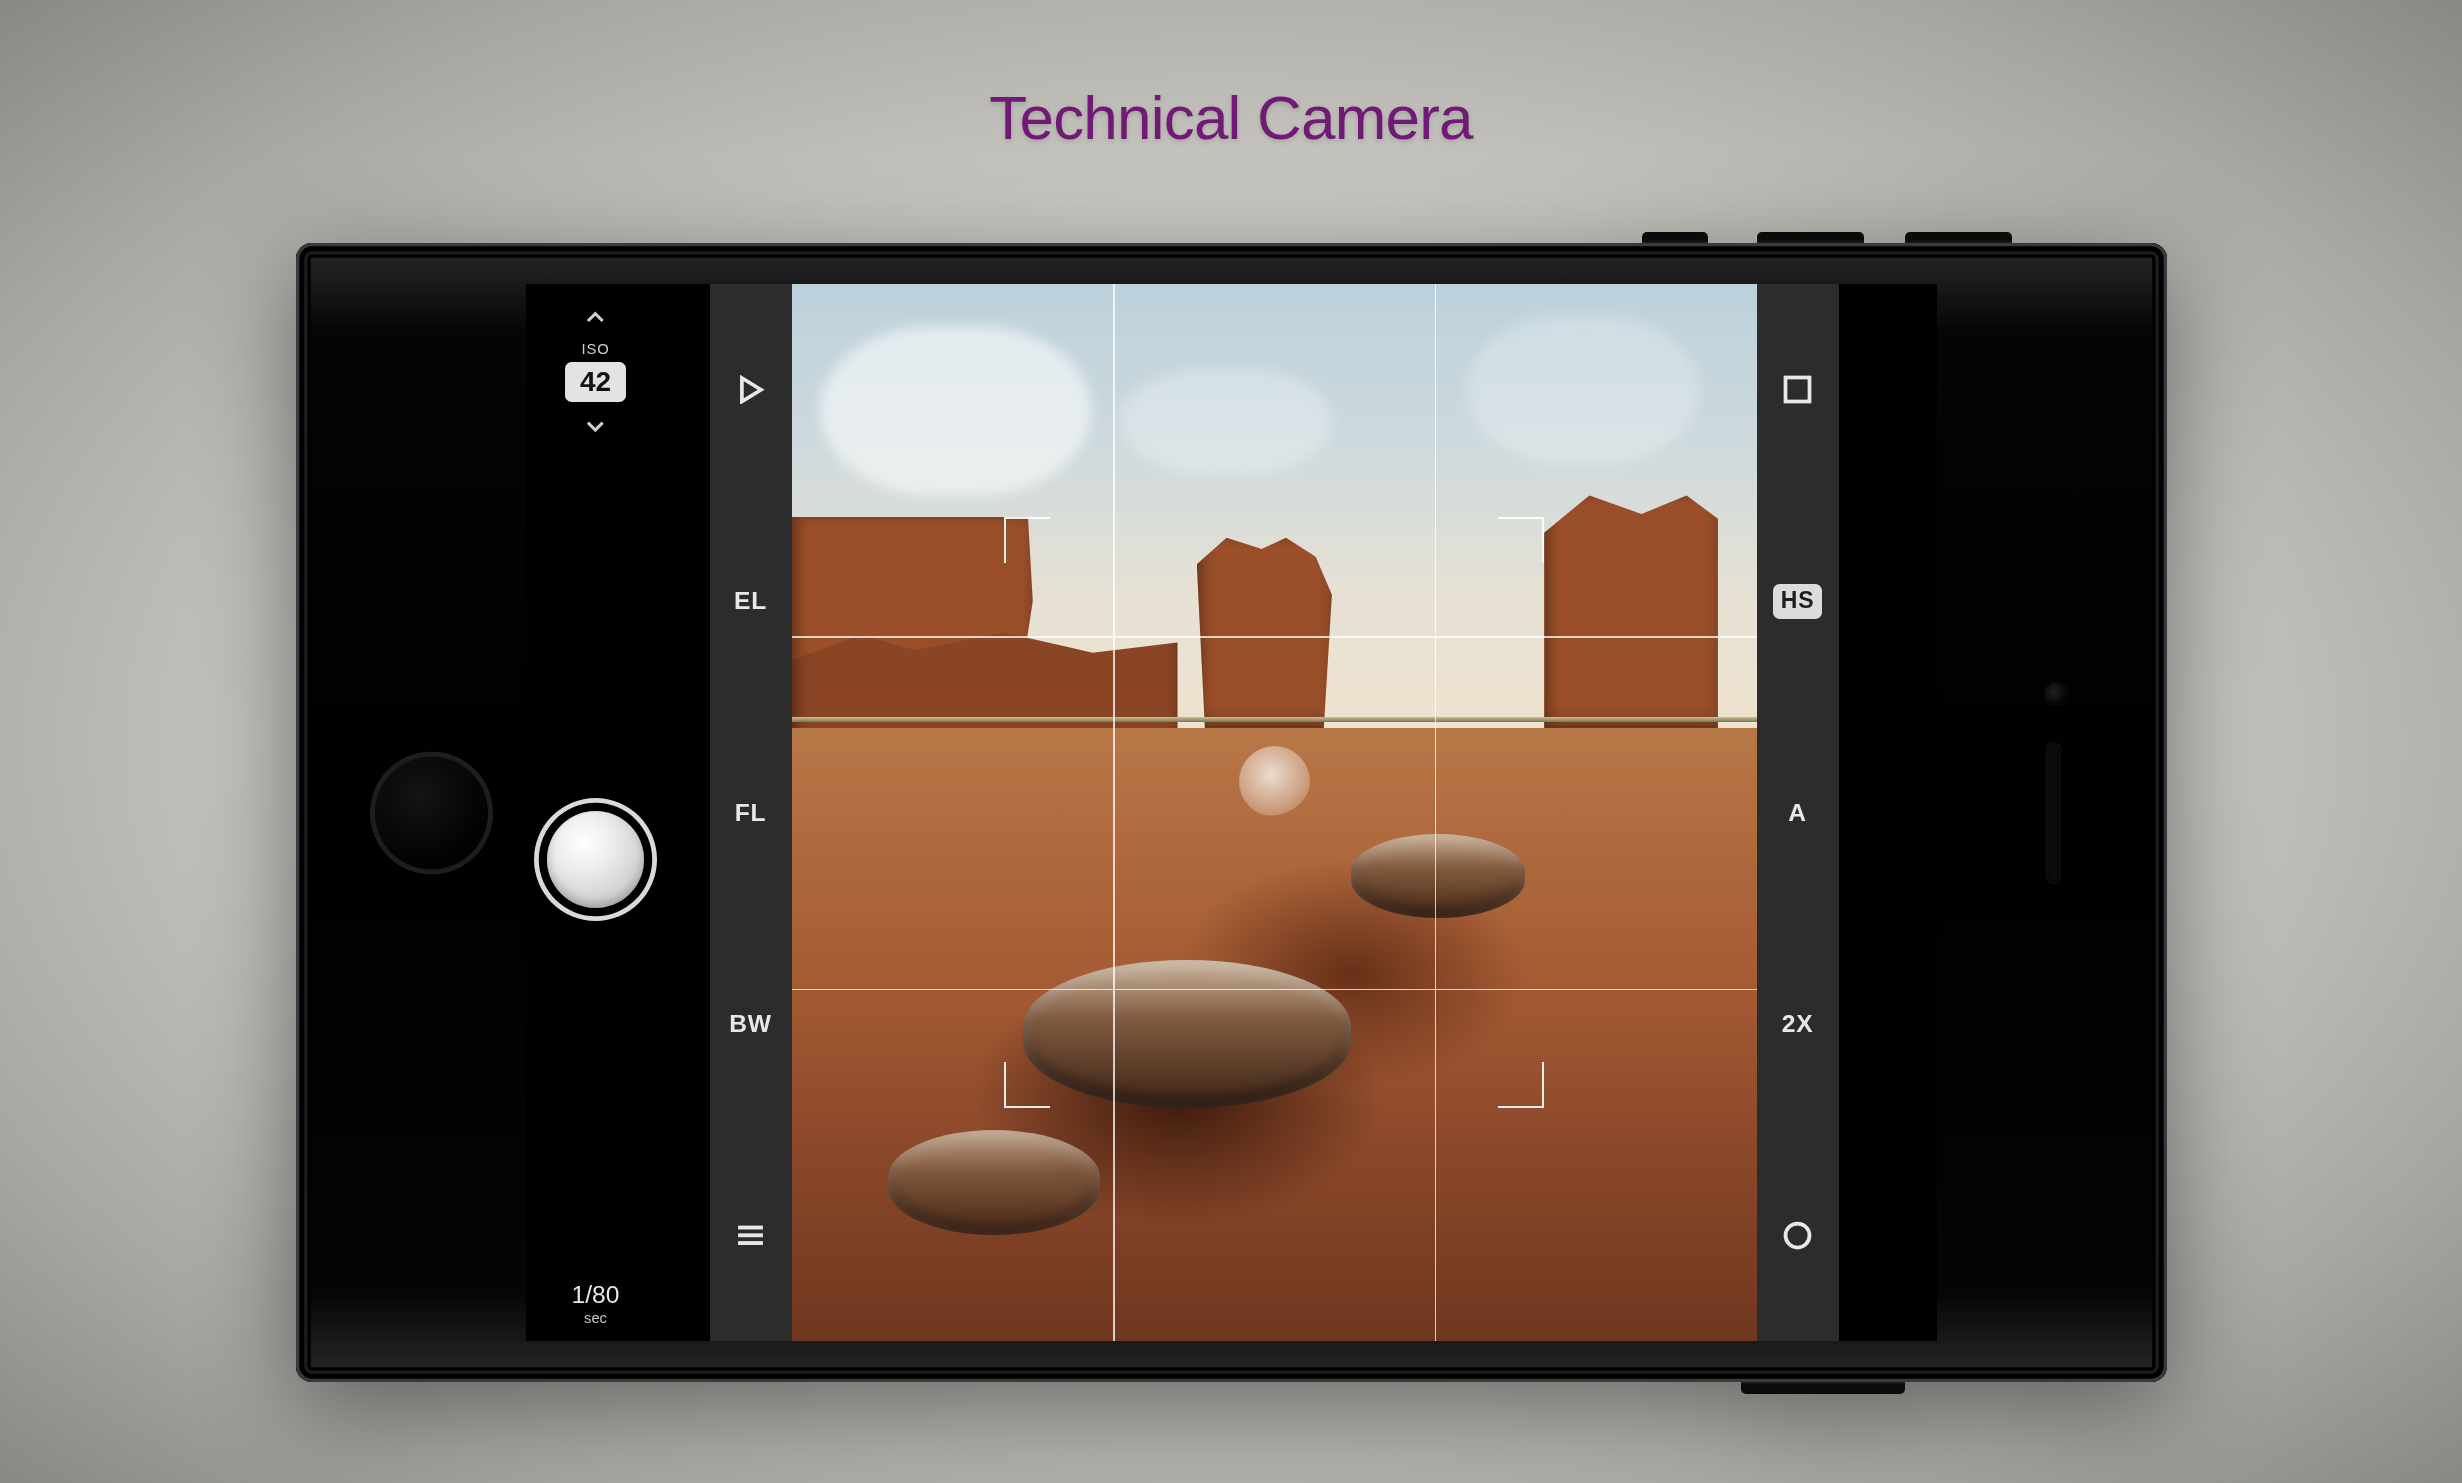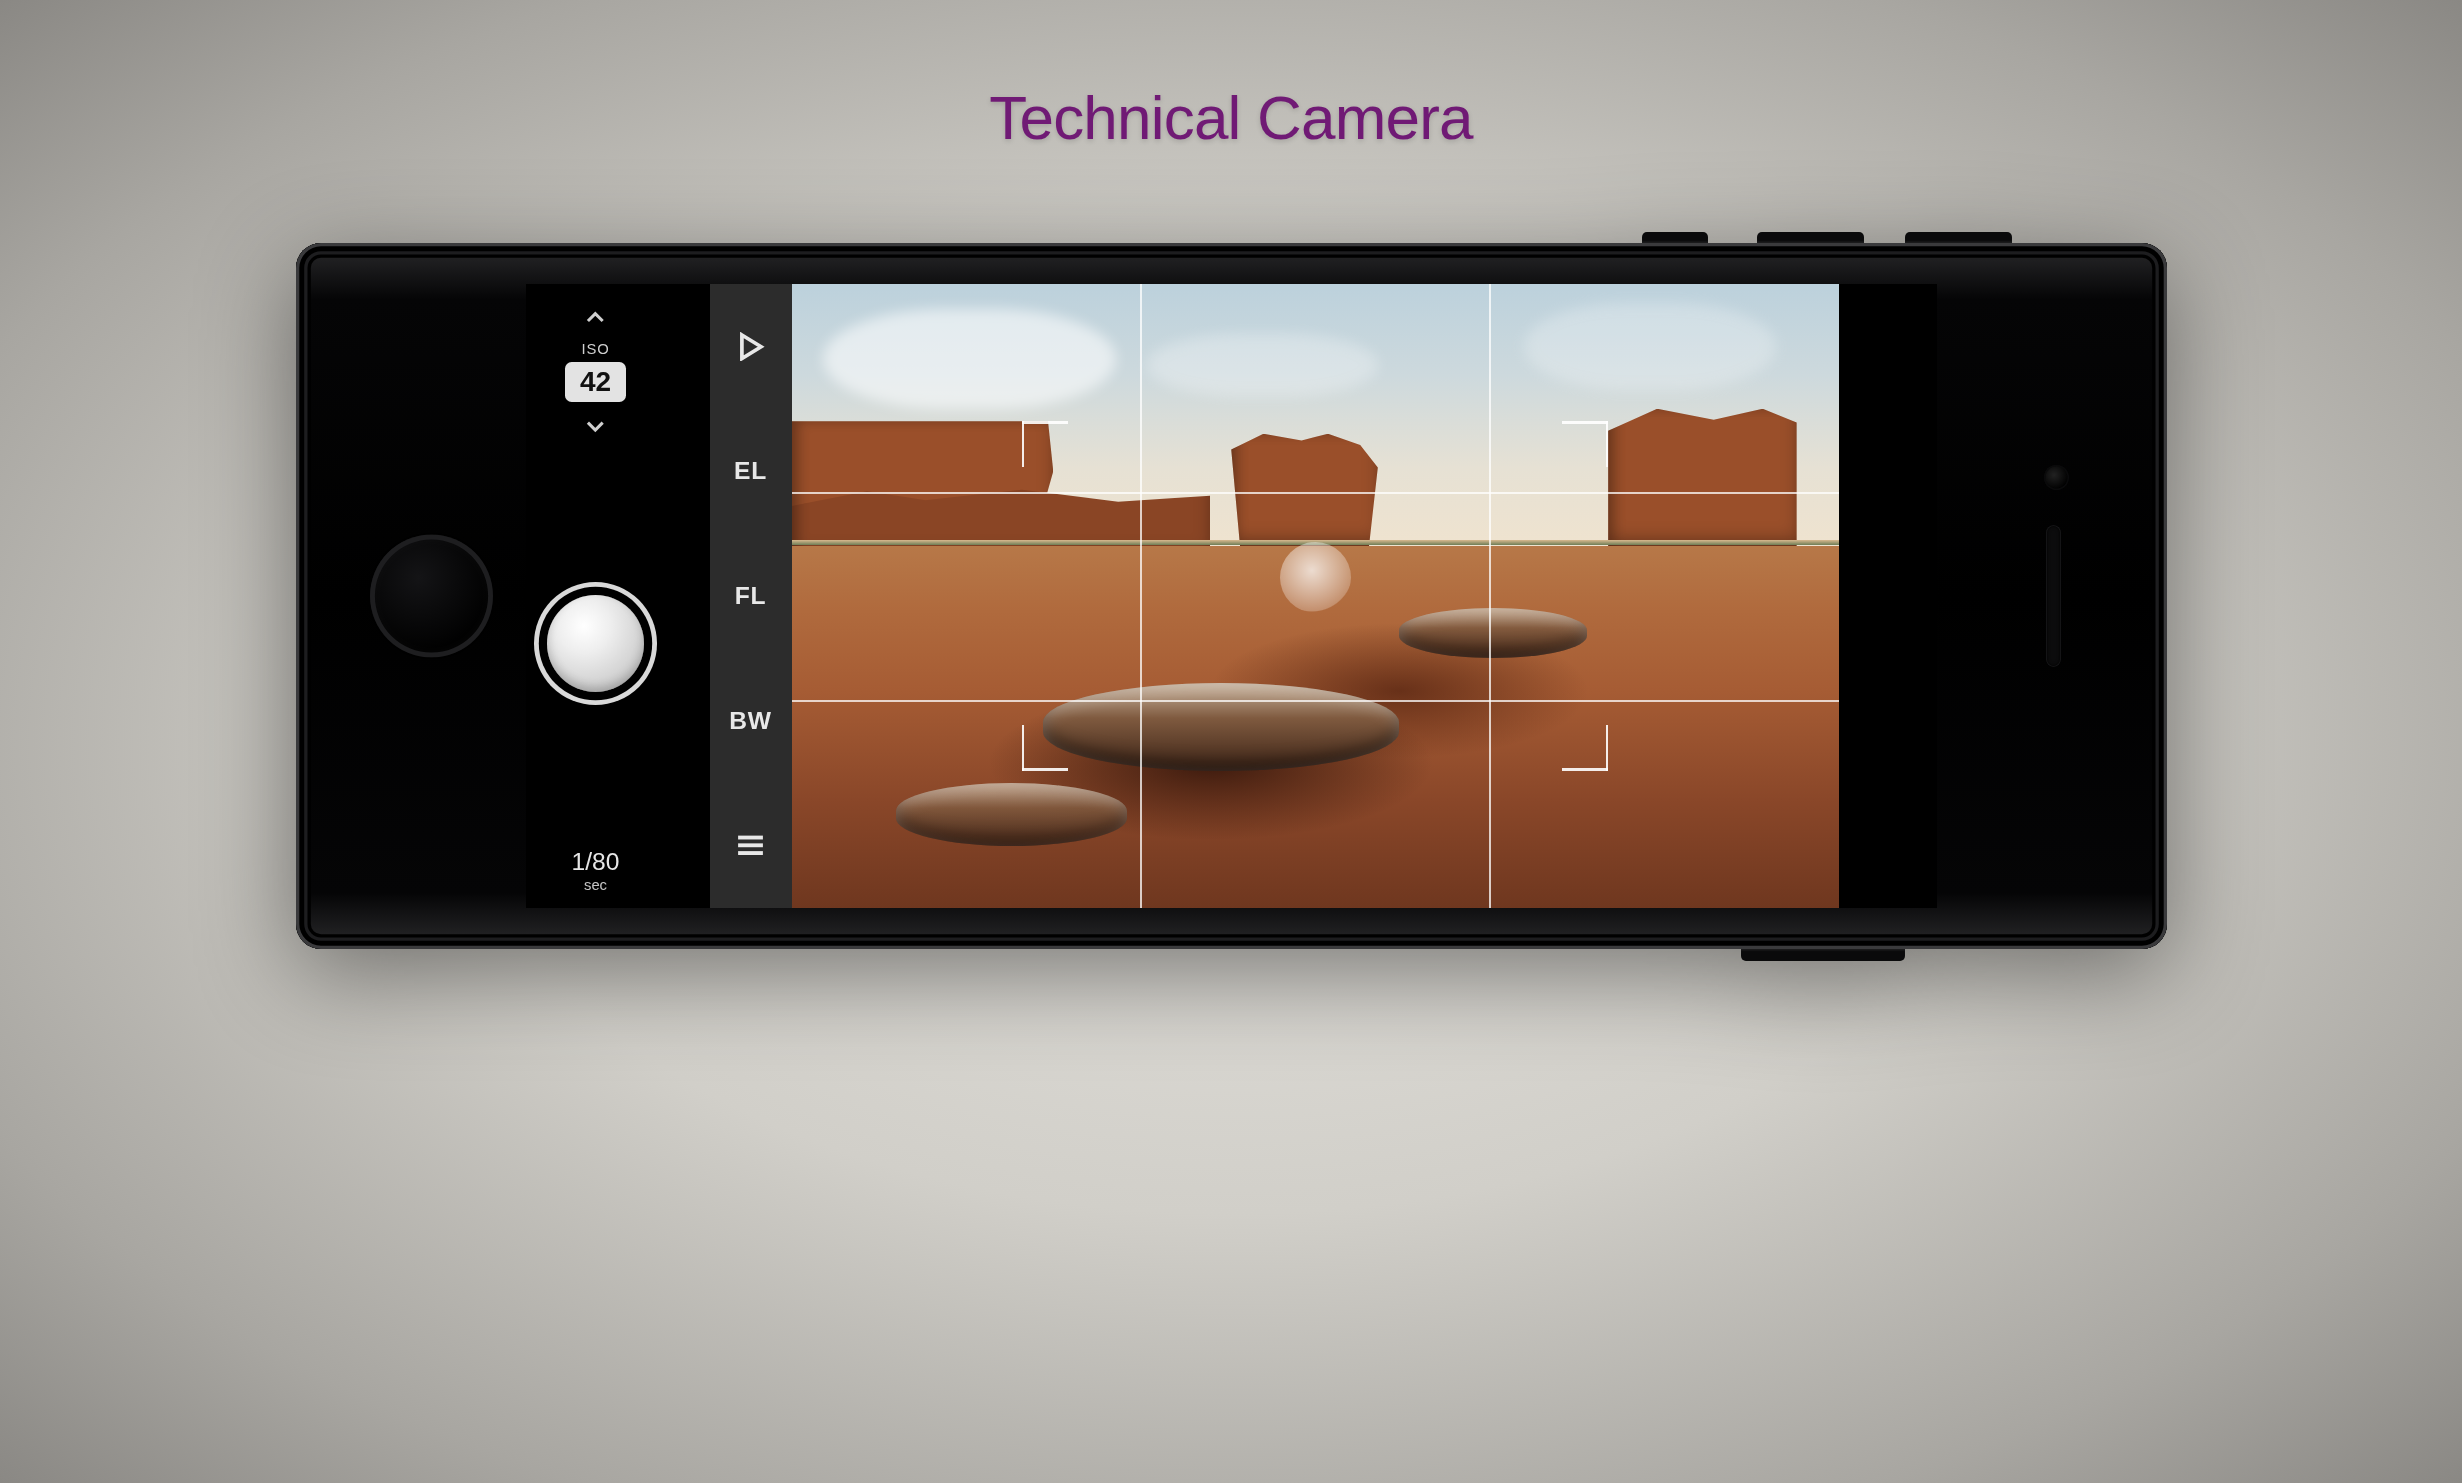--- a/index.html
+++ b/index.html
@@ -22,23 +22,23 @@
     text-shadow: 0 1.6px 4.9px rgba(0,0,0,0.15);
   }
   .phone-wrap {
     margin-top: 90px;
     position: relative;
     filter: drop-shadow(0 24.6px 49px rgba(0,0,0,0.45));
   }
   .phone {
     position: relative;
     width: 1871px;
-    height: 706px;
+    height: 1139px;
     background: linear-gradient(180deg,#2a2a2c 0%, #050506 8%, #000 50%, #050506 92%, #2a2a2c 100%);
-    border-radius: 25px;
+    border-radius: 16px;
     box-shadow:
        inset 0 0 0 3.3px #3a3a3c,
        inset 0 0 0 8.2px #000,
        inset 0 0 0 11.5px #1d1d1f,
        inset 0 0 0 14.8px #000;
   }
   
   .btn-top-a, .btn-top-b, .btn-top-c {
     position:absolute; top:-11.5px; height:11.5px; background:#0a0a0b; border-radius:4.9px 4.9px 0 0;
     box-shadow: inset 0 -1.6px 1.6px rgba(255,255,255,0.08);
@@ -241,19 +241,36 @@
         <div class="grid-v gv2"></div>
         <div class="grid-h gh1"></div>
         <div class="grid-h gh2"></div>
         <div class="corner tl"></div>
         <div class="corner tr"></div>
         <div class="corner bl"></div>
         <div class="corner br"></div>
         <div class="focus-dot"></div>
       </div>
 
+      <div class="col col-tools-r">
+        <div class="tool">
+          <svg width="33" height="33" viewBox="0 0 44 44">
+              <rect class="ic" x="6" y="6" width="32" height="32"></rect>
+            </svg>
+        </div>
+        <div class="tool badge">
+            <span>HS</span>
+          </div>
+        <div class="tool">A</div>
+        <div class="tool">2X</div>
+        <div class="tool">
+          <svg width="33" height="33" viewBox="0 0 44 44">
+              <circle class="ic" cx="22" cy="22" r="16"></circle>
+            </svg>
+        </div>
+      </div>
 
       <div class="col col-end"></div>
 
     </div>
   </div>
 </div>
 
 
 </body></html>

